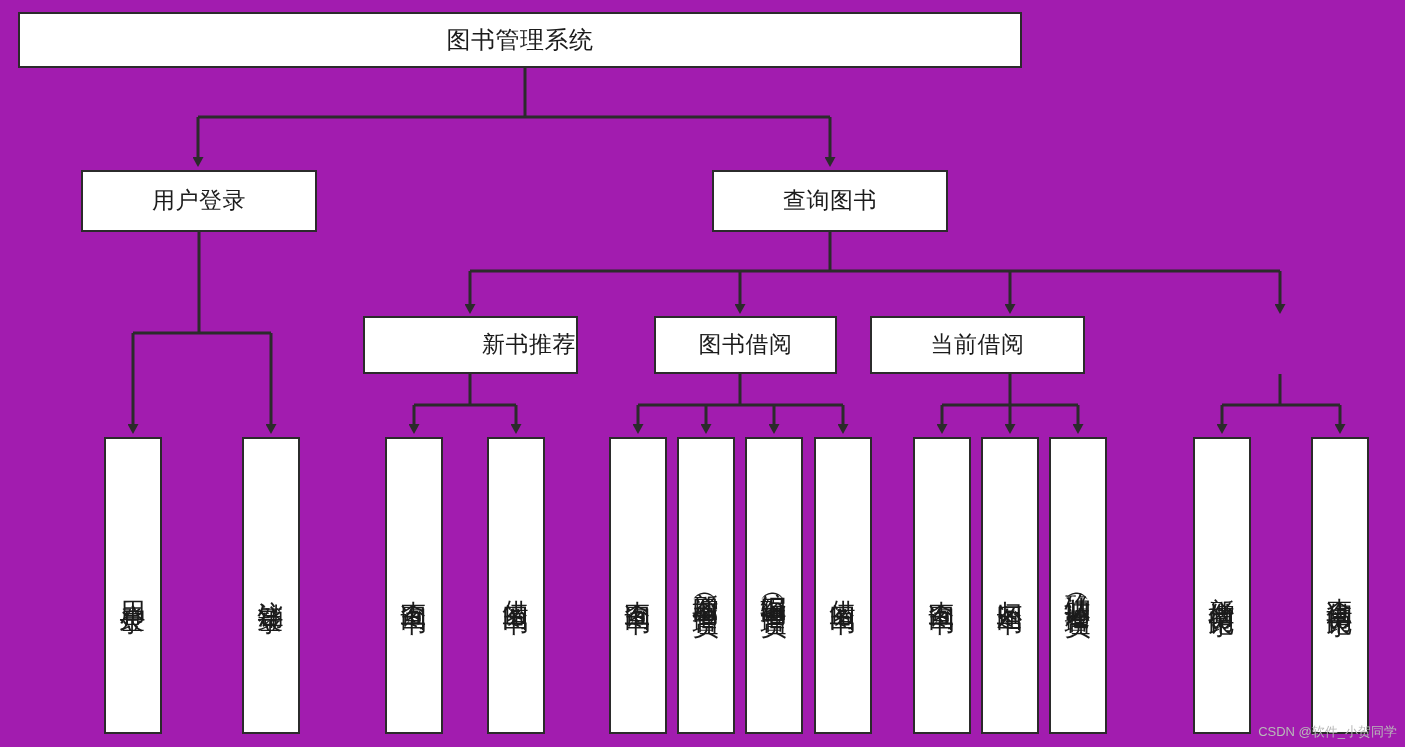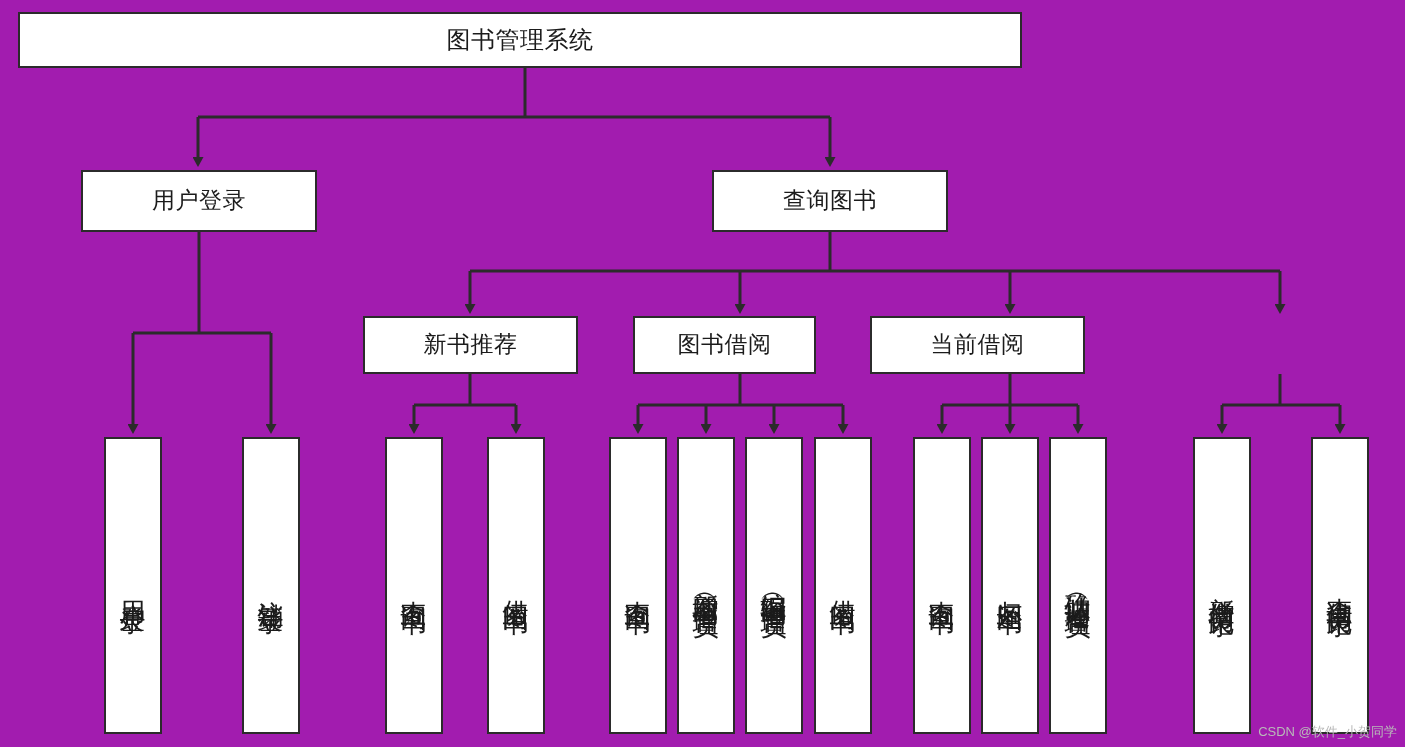--- a/index.html
+++ b/index.html
@@ -133,24 +133,24 @@
     <span class="lbl">图书管理系统</span>
   </div>
 
   <div class="node horiz" style="left:81px; top:170px; width:236px; height:62px;">
     <span class="lbl">用户登录</span>
   </div>
   <div class="node horiz" style="left:712px; top:170px; width:236px; height:62px;">
     <span class="lbl">查询图书</span>
   </div>
 
-  <div class="node horiz" style="left:363px; top:316px; width:215px; height:58px;">
+  <div class="node horiz" style="left:363px; top:316px; width:215px; height:58px;justify-content:flex-end;">
     <span class="lbl">新书推荐</span>
   </div>
-  <div class="node horiz" style="left:633px; top:316px; width:183px; height:58px;">
+  <div class="node horiz" style="left:654px; top:316px; width:183px; height:58px;">
     <span class="lbl">图书借阅</span>
   </div>
   <div class="node horiz" style="left:870px; top:316px; width:215px; height:58px;">
     <span class="lbl">当前借阅</span>
   </div>
 
   <div class="node vert" style="left:104px; top:437px; width:58px; height:297px;">
     <span class="lbl">用户登录</span>
   </div>
   <div class="node vert" style="left:242px; top:437px; width:58px; height:297px;">

